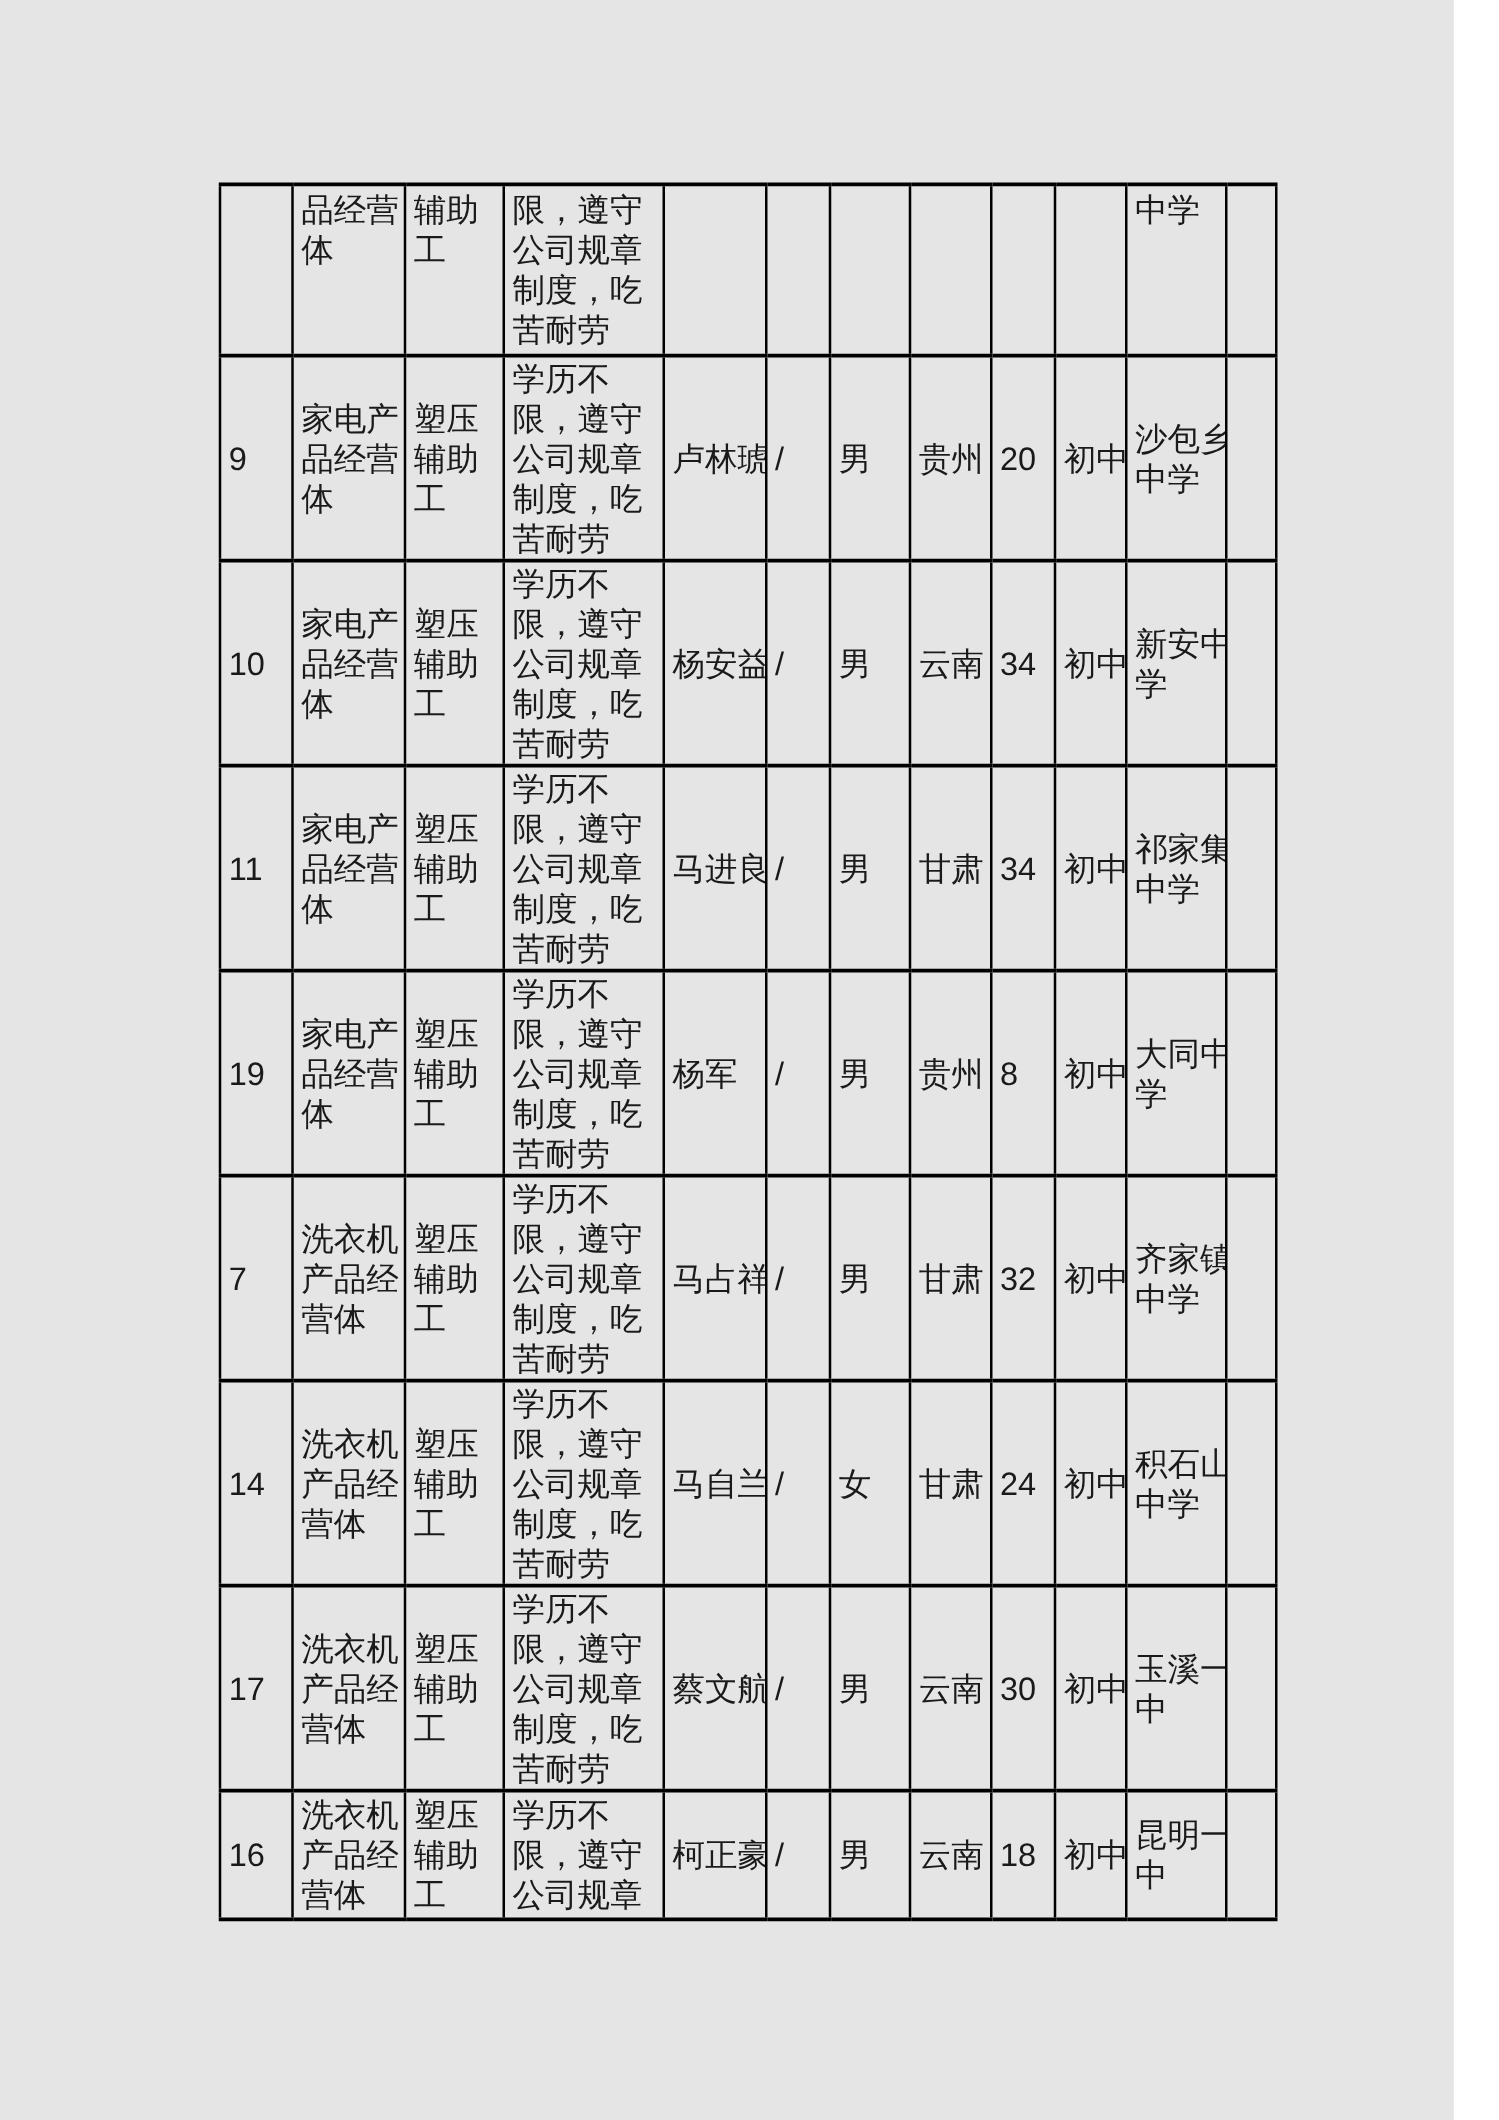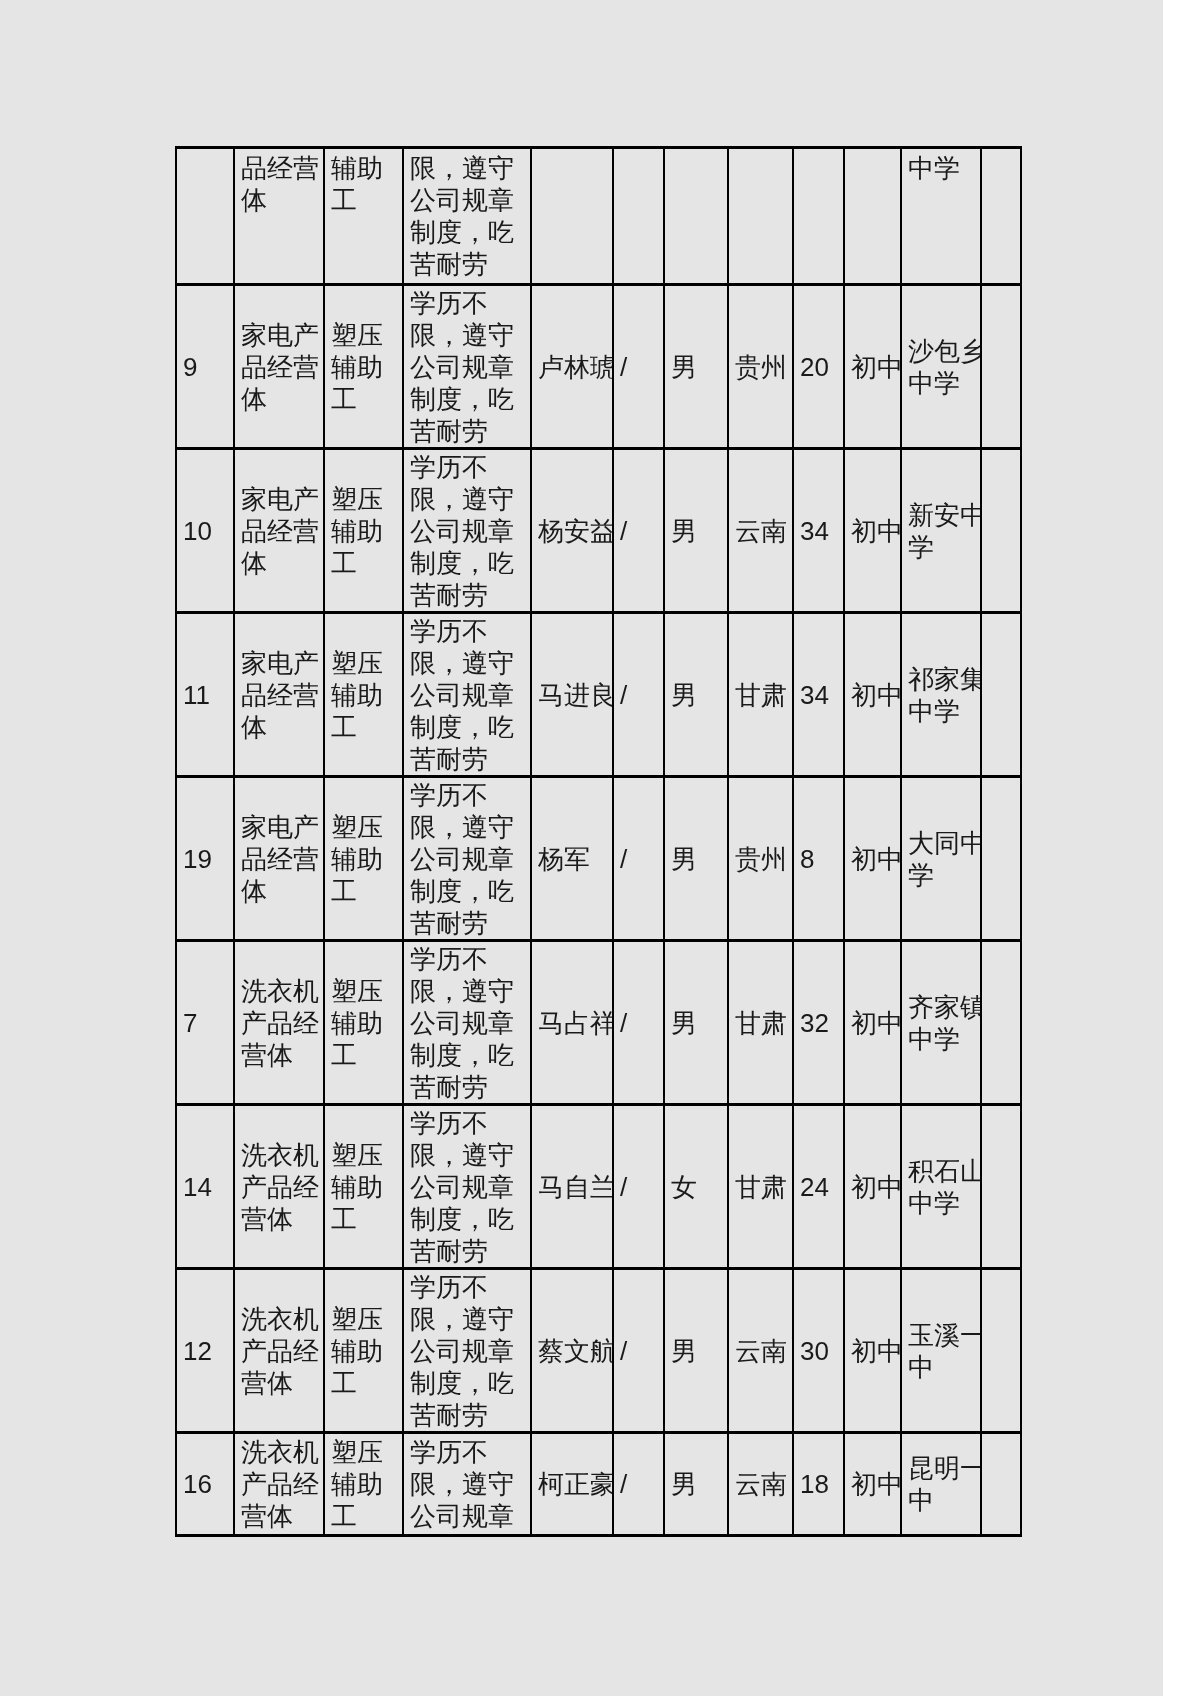--- a/index.html
+++ b/index.html
@@ -218,21 +218,21 @@
           <td>/</td>
           <td>女</td>
           <td>甘肃</td>
           <td>24</td>
           <td>初中</td>
           <td>积石山
 中学</td>
           <td></td>
         </tr>
         <tr>
-          <td>12</td>
+          <td>17</td>
           <td>洗衣机
 产品经
 营体</td>
           <td>塑压
 辅助
 工</td>
           <td>学历不
 限，遵守
 公司规章
 制度，吃

